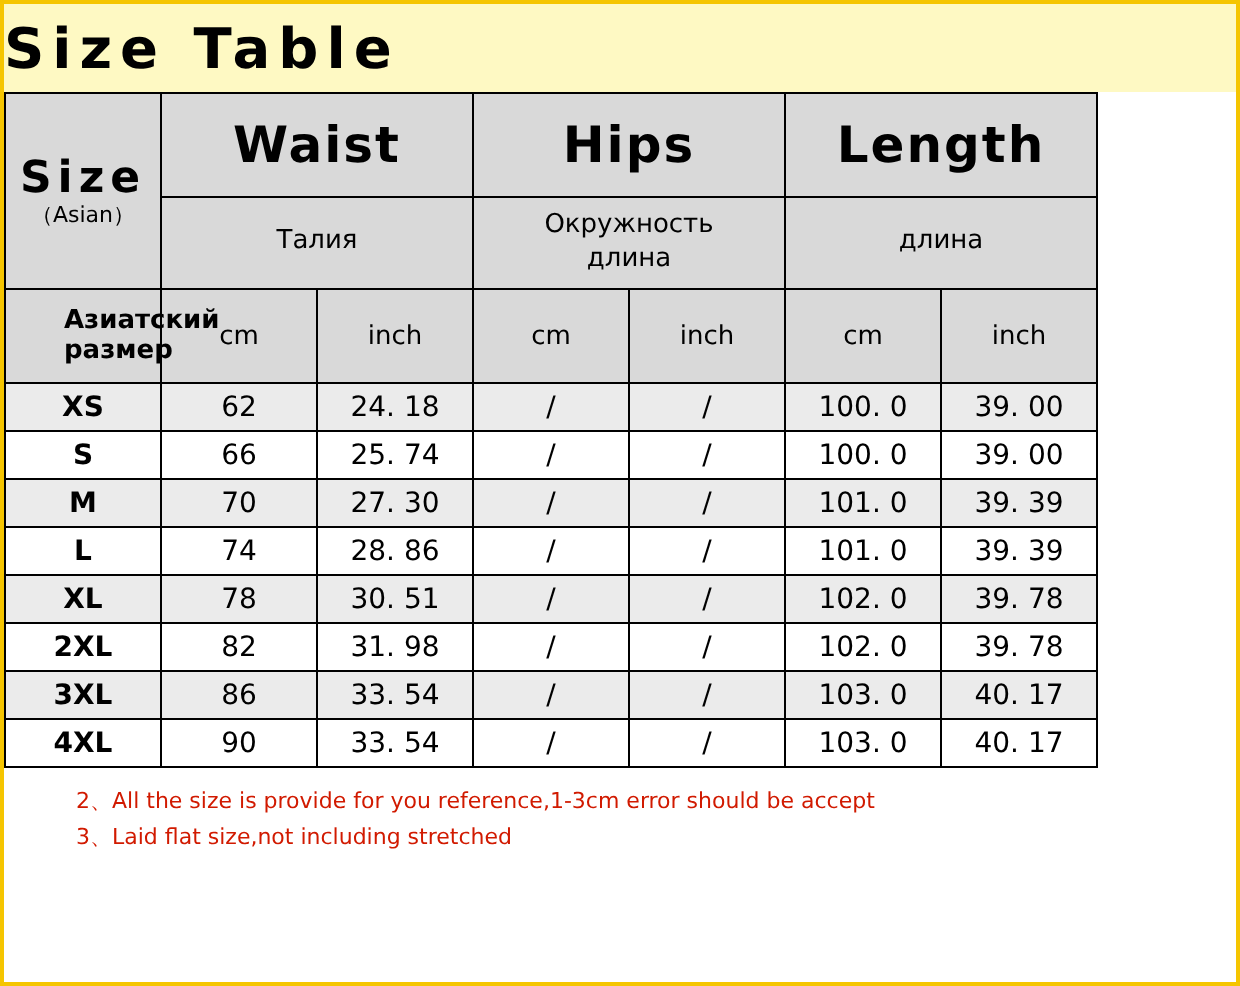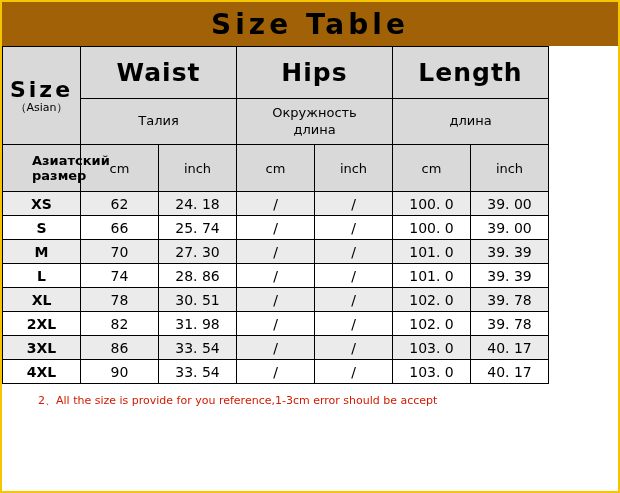--- a/index.html
+++ b/index.html
@@ -15,25 +15,25 @@
   }
   .page {
     width: 620px;
     height: 493px;
     position: relative;
     box-sizing: border-box;
     border: 2px solid #f5c500;
     background: #ffffff;
   }
   .title-bar {
-    background: #a16207;
+    background: #fef9c3;
     height: 44px;
     display: flex;
     align-items: center;
-    justify-content: center;
+    justify-content: flex-start;
   }
   .title-bar .title {
     font-size: 28px;
     font-weight: bold;
     letter-spacing: 4px;
     color: #000000;
     font-family: "DejaVu Sans", sans-serif;
   }
   table.size-table {
     width: 528px;
@@ -238,15 +238,16 @@
           <td>/</td>
           <td>/</td>
           <td>103. 0</td>
           <td>40. 17</td>
         </tr>
       </tbody>
   </table>
 
   <div class="notes">
     <div class="indent">2、All the size is provide for you reference,1-3cm error should be accept</div>
+    <div class="indent">3、Laid flat size,not including stretched</div>
   </div>
 
 </div>
 
 </body></html>

